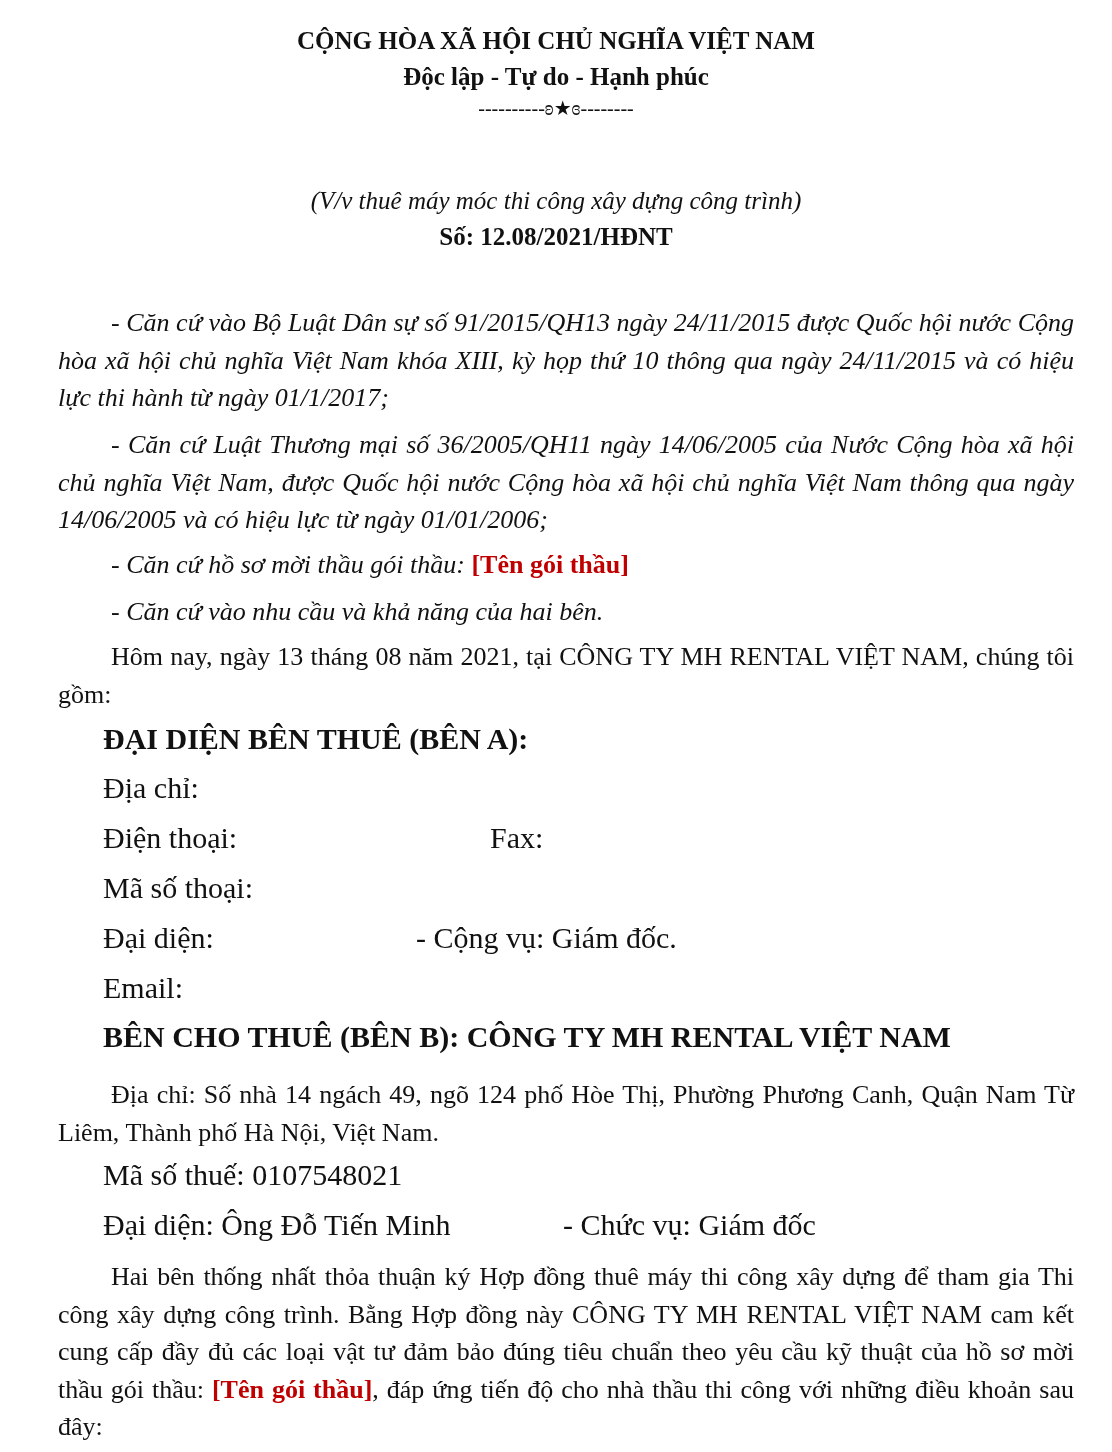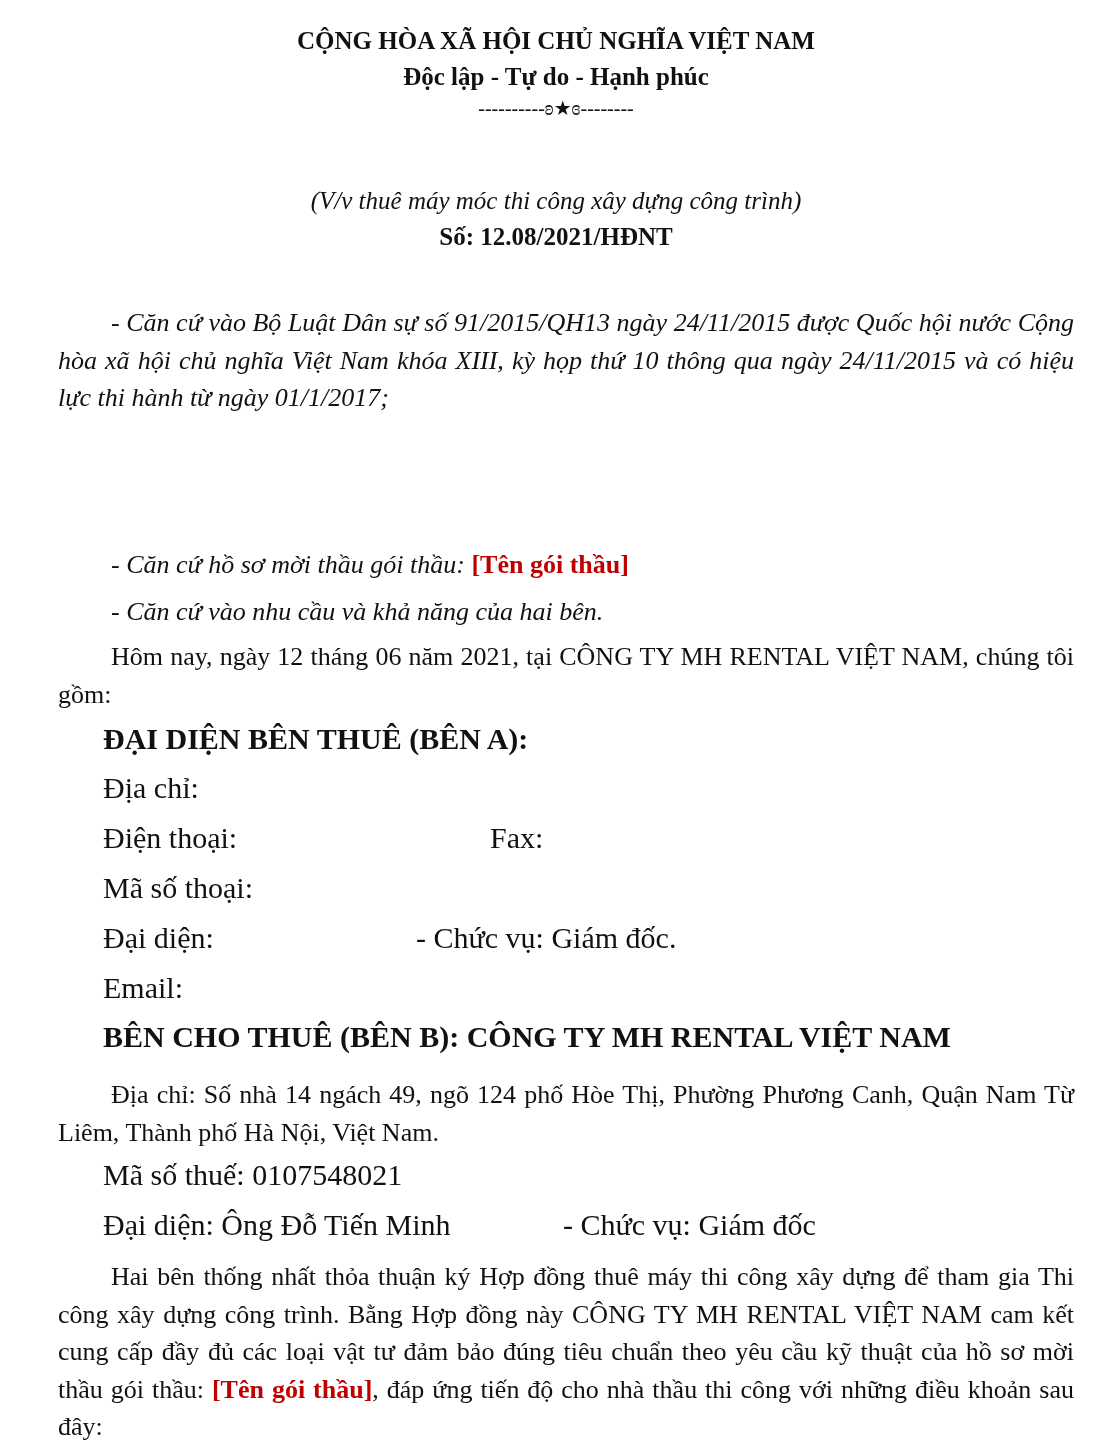--- a/index.html
+++ b/index.html
@@ -40,39 +40,42 @@
   <div class="center ornament">
     <span>----------ʚ★ɞ--------</span>
   </div>
 
   <div class="center subtitle">(V/v thuê máy móc thi công xây dựng công trình)</div>
   <div class="center number">Số: 12.08/2021/HĐNT</div>
 
   <p class="para italic" style="top:296px;">
     <span>- Căn cứ vào Bộ Luật Dân sự số 91/2015/QH13 ngày 24/11/2015 được Quốc hội nước Cộng hòa xã hội chủ nghĩa Việt Nam khóa XIII, kỳ họp thứ 10 thông qua ngày 24/11/2015 và có hiệu lực thi hành từ ngày 01/1/2017;</span>
   </p>
+  <p class="para italic" style="top:418px;">
+    <span>- Căn cứ Luật Thương mại số 36/2005/QH11 ngày 14/06/2005 của Nước Cộng hòa xã hội chủ nghĩa Việt Nam, được Quốc hội nước Cộng hòa xã hội chủ nghĩa Việt Nam thông qua ngày 14/06/2005 và có hiệu lực từ ngày 01/01/2006;</span>
+  </p>
   <p class="para italic" style="top:538px;">
     <span>- Căn cứ hồ sơ mời thầu gói thầu: </span><span class="red">[Tên gói thầu]</span>
   </p>
   <p class="para italic" style="top:585px;">
     <span>- Căn cứ vào nhu cầu và khả năng của hai bên.</span>
   </p>
 
-  <p class="para" style="top:630px;">Hôm nay, ngày 12 tháng 06 năm 2021, tại CÔNG TY MH RENTAL VIỆT NAM, chúng tôi gồm:</p>
+  <p class="para" style="top:630px;">Hôm nay, ngày 13 tháng 08 năm 2021, tại CÔNG TY MH RENTAL VIỆT NAM, chúng tôi gồm:</p>
 
   <div class="line heading" style="top:720px;">ĐẠI DIỆN BÊN THUÊ (BÊN A):</div>
   <div class="line" style="top:769px;">Địa chỉ:</div>
   <div class="line" style="top:819px; width:900px;">
     <span>Điện thoại:</span>
     <span class="tab" style="left:387px;">Fax:</span>
   </div>
   <div class="line" style="top:869px;">Mã số thoại:</div>
   <div class="line" style="top:919px; width:900px;">
     <span>Đại diện:</span>
-    <span class="tab" style="left:313px;">- Chức vụ: Giám đốc.</span>
+    <span class="tab" style="left:313px;">- Cộng vụ: Giám đốc.</span>
   </div>
   <div class="line" style="top:969px;">Email:</div>
 
   <div class="line heading" style="top:1018px;">BÊN CHO THUÊ (BÊN B): CÔNG TY MH RENTAL VIỆT NAM</div>
   <p class="para" style="top:1068px;">Địa chỉ: Số nhà 14 ngách 49, ngõ 124 phố Hòe Thị, Phường Phương Canh, Quận Nam Từ Liêm, Thành phố Hà Nội, Việt Nam.</p>
   <div class="line" style="top:1156px;">Mã số thuế: 0107548021</div>
   <div class="line" style="top:1206px; width:900px;">
     <span>Đại diện: Ông Đỗ Tiến Minh</span>
     <span class="tab" style="left:460px;">- Chức vụ: Giám đốc</span>
   </div>

